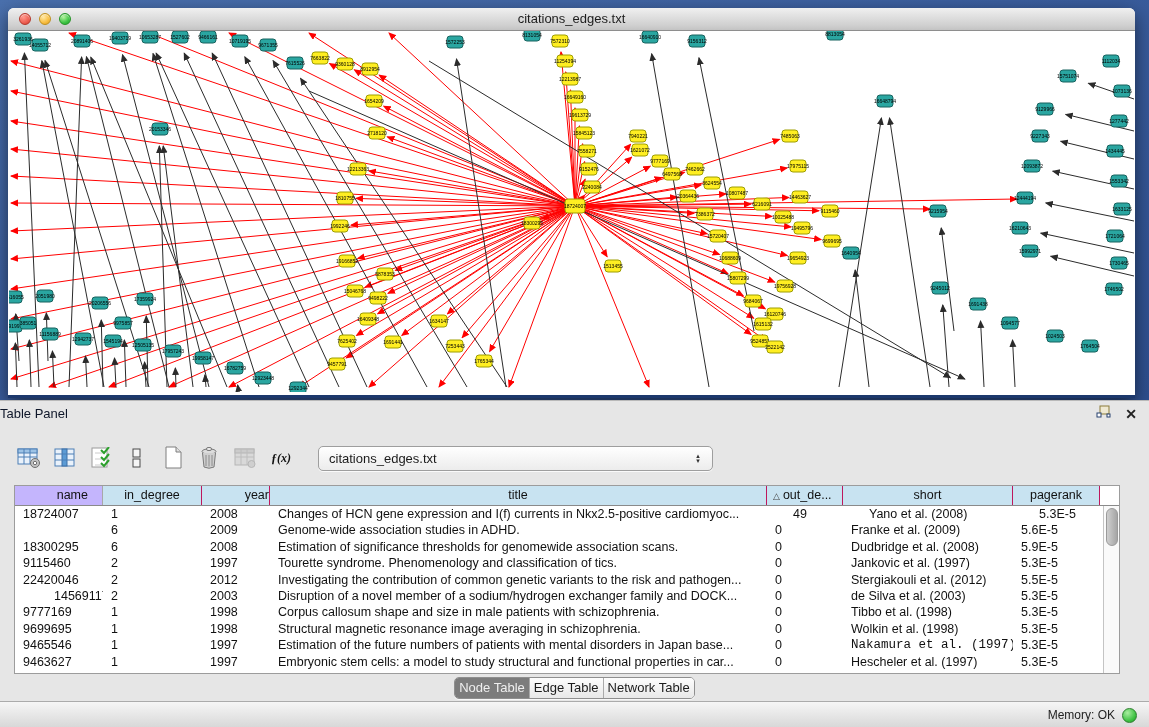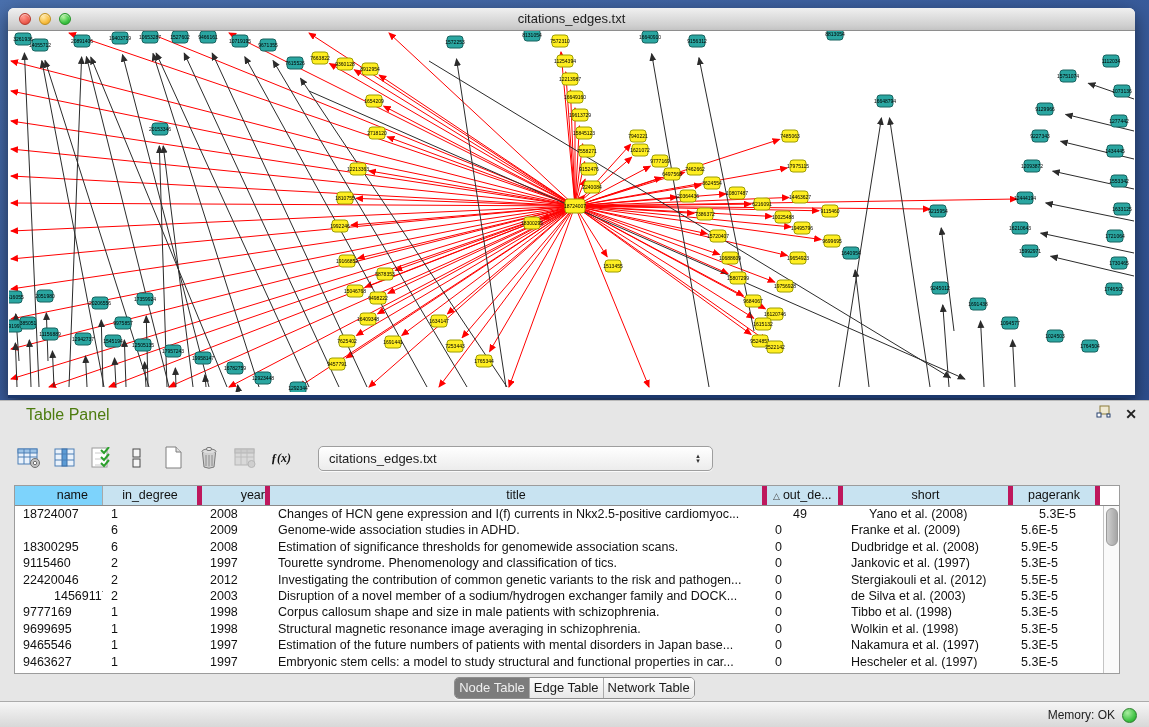--- a/index.html
+++ b/index.html
@@ -12,34 +12,34 @@
   .light{width:12px;height:12px;border-radius:50%;box-shadow:inset 0 1px 1px rgba(255,255,255,.6);}
   .light.red{background:radial-gradient(circle at 35% 30%,#ff9a8e,#ee5f52 60%,#cf3a2c);border:1px solid #b5372b;box-sizing:border-box;}
   .light.yellow{background:radial-gradient(circle at 35% 30%,#ffe9a8,#f8bd3f 60%,#dd9c22);border:1px solid #c0901f;box-sizing:border-box;}
   .light.green{background:radial-gradient(circle at 35% 30%,#b6f3a0,#3ec444 60%,#1f9e2c);border:1px solid #259426;box-sizing:border-box;}
   .wintitle{text-align:center;line-height:21px;font-size:13px;color:#1d1d1d;}
   .canvas{position:relative;width:1125px;height:361px;margin-left:1px;background:#fff;overflow:hidden;}
   .canvas svg{position:absolute;left:0;top:0;}
   
   .table-panel{position:absolute;left:0;top:400px;width:1149px;height:327px;background:#e6e6e6;border-top:1px solid #b9b9b9;}
   .panel-header{position:relative;height:26px;}
-  .panel-title{position:absolute;left:26px;top:5px;font-size:16px;color:#4d7c0f;}
+  .panel-title{position:absolute;left:0;top:5px;font-size:13px;color:#0f172a;}
   .panel-header-icons{position:absolute;right:12px;top:4px;display:flex;align-items:center;gap:14px;}
   .close-x{font-size:14px;font-weight:bold;color:#222;line-height:16px;}
   .toolbar{position:absolute;left:14px;top:42px;height:30px;display:flex;align-items:center;}
   .tbtn{width:30px;height:28px;display:flex;align-items:center;justify-content:center;margin-right:6px;}
   .fxbtn{font-family:"Liberation Serif",serif;font-style:italic;font-weight:bold;font-size:12px;color:#111;}
   .combo{margin-left:16px;width:393px;height:23px;border:1px solid #9e9e9e;border-radius:5px;background:linear-gradient(#ffffff,#ececec);display:flex;align-items:center;box-shadow:0 1px 0 rgba(255,255,255,.8);}
   .combo-text{flex:1;padding-left:10px;font-size:13px;color:#1b1b1b;}
   .combo-arrows{width:20px;display:flex;flex-direction:column;align-items:center;font-size:7px;line-height:5px;color:#333;padding-right:4px;}
   
   .table-wrap{position:absolute;left:14px;top:84px;width:1104px;height:187px;background:#fff;border:1px solid #9c9c9c;overflow:hidden;}
   .thead{display:flex;height:19px;border-bottom:1px solid #8a8a8a;}
-  .th{box-sizing:border-box;height:19px;line-height:18px;font-size:12.5px;color:#111;background:#c8e3f1;border-right:5px solid #be185d;overflow:hidden;white-space:nowrap;}
-  .th.first{background:#7dd3fc;border-right:1px solid #a8a8a8;text-align:right;padding-right:14px;}
+  .th{box-sizing:border-box;height:19px;line-height:18px;font-size:12.5px;color:#111;background:#c8e3f1;border-right:1px solid #be185d;overflow:hidden;white-space:nowrap;}
+  .th.first{background:#c4b5fd;border-right:1px solid #a8a8a8;text-align:right;padding-right:14px;}
   .sort-glyph{font-size:9px;color:#444;margin:0 3px 0 6px;}
   .tbody .tr{display:flex;height:16.4px;line-height:16.4px;font-size:12.5px;color:#111;background:#fff;}
   .td{box-sizing:border-box;padding-left:8px;overflow:hidden;white-space:nowrap;}
   .vscroll{position:absolute;right:0;top:20px;bottom:0;width:15px;background:#fafafa;border-left:1px solid #c4c4c4;}
   .vthumb{position:absolute;left:2px;top:2px;width:10px;height:36px;border-radius:6px;background:linear-gradient(90deg,#cfcfcf,#a5a5a5);border:1px solid #9a9a9a;}
   
   .tabs{position:absolute;left:0;top:276px;width:1149px;display:flex;justify-content:center;}
   .tabset{display:flex;border:1px solid #8f8f8f;border-radius:5px;overflow:hidden;background:#f4f4f4;box-shadow:0 1px 0 rgba(255,255,255,.7);}
   .tab{height:20px;line-height:20px;padding:0 4px;font-size:13px;color:#1c1c1c;background:linear-gradient(#fdfdfd,#e8e8e8);border-left:1px solid #aaa;}
   .tab:first-child{border-left:none;}
@@ -829,21 +829,21 @@
           <div class="td" style="width: 76px;">0</div>
           <div class="td" style="width: 170px;">Wolkin et al. (1998)</div>
           <div class="td" style="width: 87px;">5.3E-5</div>
         </div>
         <div class="tr">
           <div class="td" style="width: 88px;">9465546</div>
           <div class="td" style="width: 99px;">1</div>
           <div class="td" style="width: 68px;">1997</div>
           <div class="td" style="width: 497px;">Estimation of the future numbers of patients with mental disorders in Japan base...</div>
           <div class="td" style="width: 76px;">0</div>
-          <div class="td" style="width: 170px;">Nakamura et al. (1997)</div>
+          <div class="td" style="width: 170px; font-family: Liberation Mono, monospace;">Nakamura et al. (1997)</div>
           <div class="td" style="width: 87px;">5.3E-5</div>
         </div>
         <div class="tr">
           <div class="td" style="width: 88px;">9463627</div>
           <div class="td" style="width: 99px;">1</div>
           <div class="td" style="width: 68px;">1997</div>
           <div class="td" style="width: 497px;">Embryonic stem cells: a model to study structural and functional properties in car...</div>
           <div class="td" style="width: 76px;">0</div>
           <div class="td" style="width: 170px;">Hescheler et al. (1997)</div>
           <div class="td" style="width: 87px;">5.3E-5</div>

